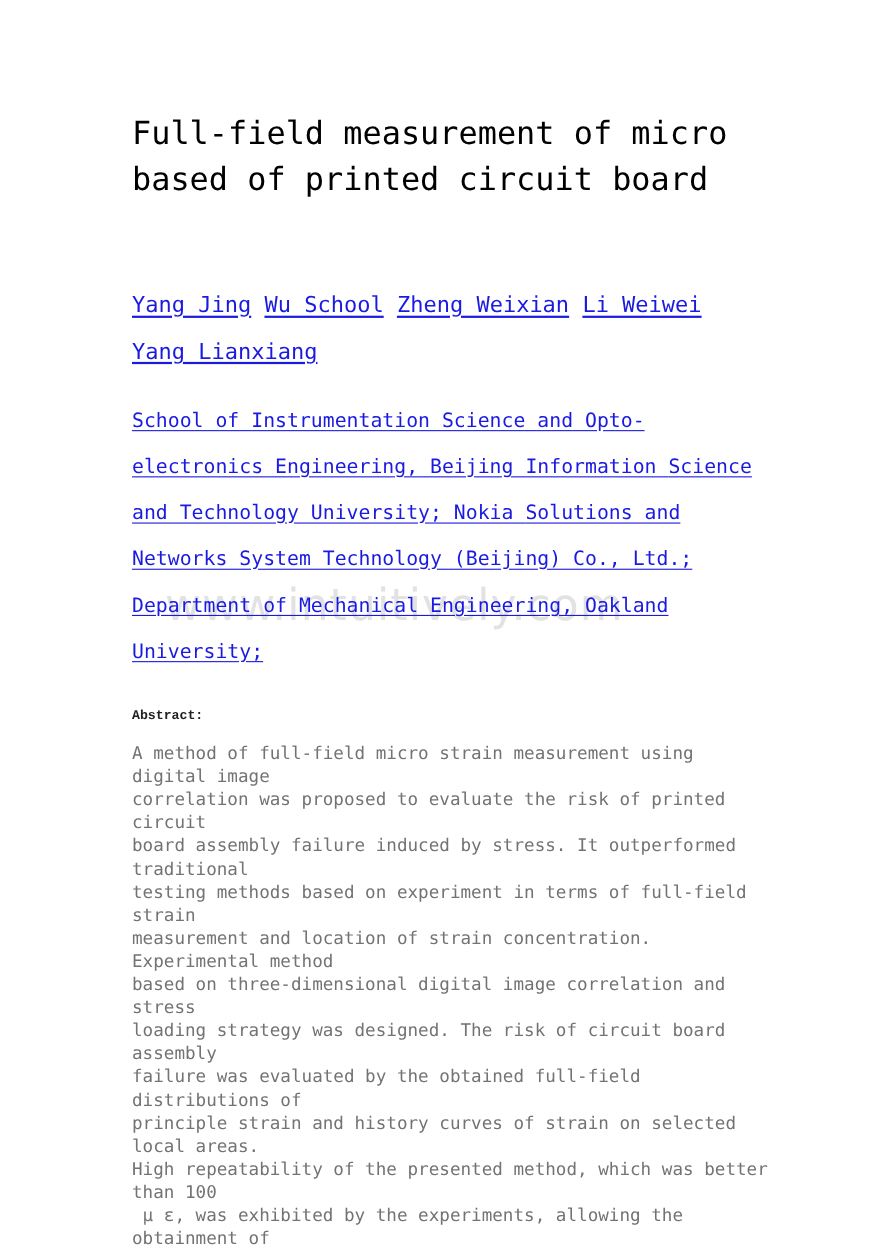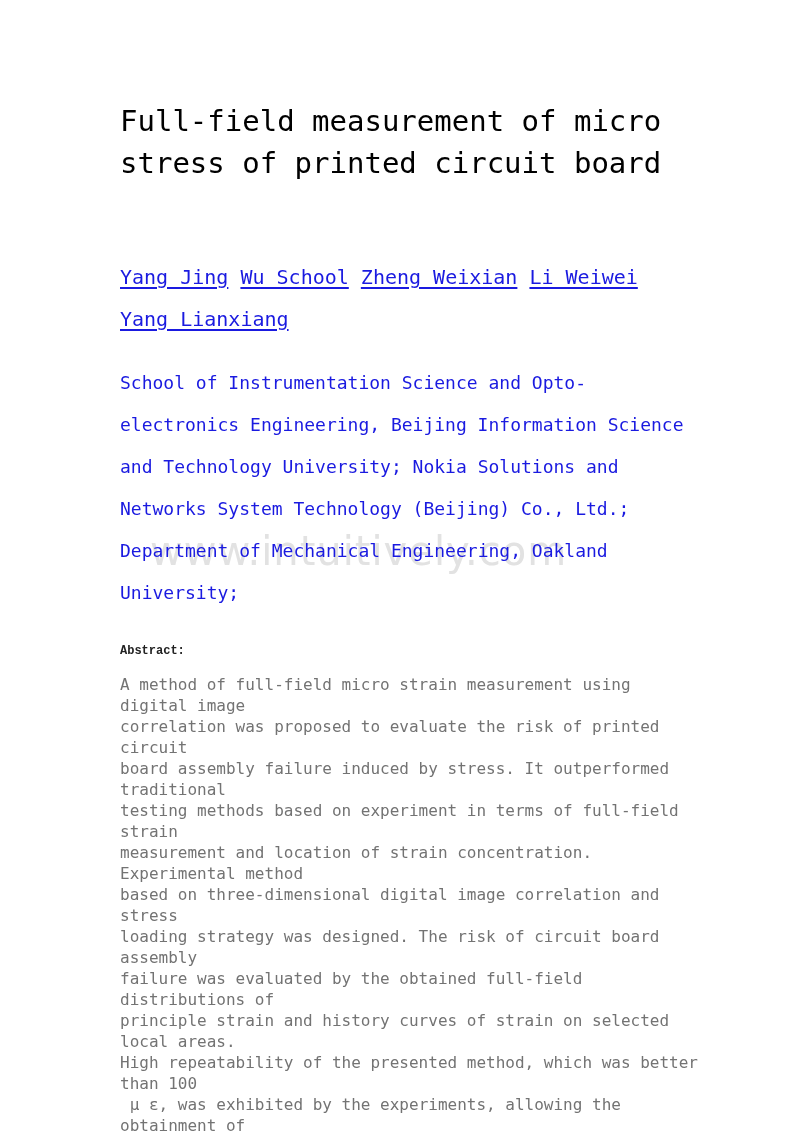--- a/index.html
+++ b/index.html
@@ -88,20 +88,21 @@
   #affiliations {
     margin-top: 22px;
     font-family: "DejaVu Sans Mono", monospace;
     font-size: 18px;
     line-height: 42px;
     color: #1a1ae0;
     width: 565px;
   }
   #affiliations .affil {
     color: #1a1ae0;
+    text-decoration: underline;
     text-underline-offset: 3px;
     cursor: pointer;
   }
 
   
   #abstract-label {
     margin-top: 30px;
     font-family: Liberation Mono, monospace;
     font-size: 12px;
     font-weight: bold;
@@ -122,21 +123,21 @@
 <body>
 
 <div id="page">
 
   <div id="watermark">www.intuitively.com</div>
 
   <div id="content">
 
     <h1 id="title">
       <span>Full-field measurement of micro</span><br>
-      <span>stress of printed circuit board</span><br>
+      <span>based of printed circuit board</span><br>
       <br>
     </h1>
 
     <div id="authors">
       <span class="author">Yang Jing</span><span class="sep"> </span><span class="author">Wu School</span><span class="sep"> </span><span class="author">Zheng Weixian</span><span class="sep"> </span><span class="author">Li Weiwei</span><span class="sep"> </span><span class="author">Yang Lianxiang</span>
     </div>
 
     <div id="affiliations">
       <span class="affil">School of Instrumentation Science and Opto-</span><span class="affil">electronics Engineering, Beijing Information </span><span class="affil">Science and Technology University;</span><span class="affil"> Nokia </span><span class="affil">Solutions and Networks System Technology </span><span class="affil">(Beijing) Co., Ltd.;</span><span class="affil"> Department of Mechanical </span><span class="affil">Engineering, Oakland University;</span>
     </div>

